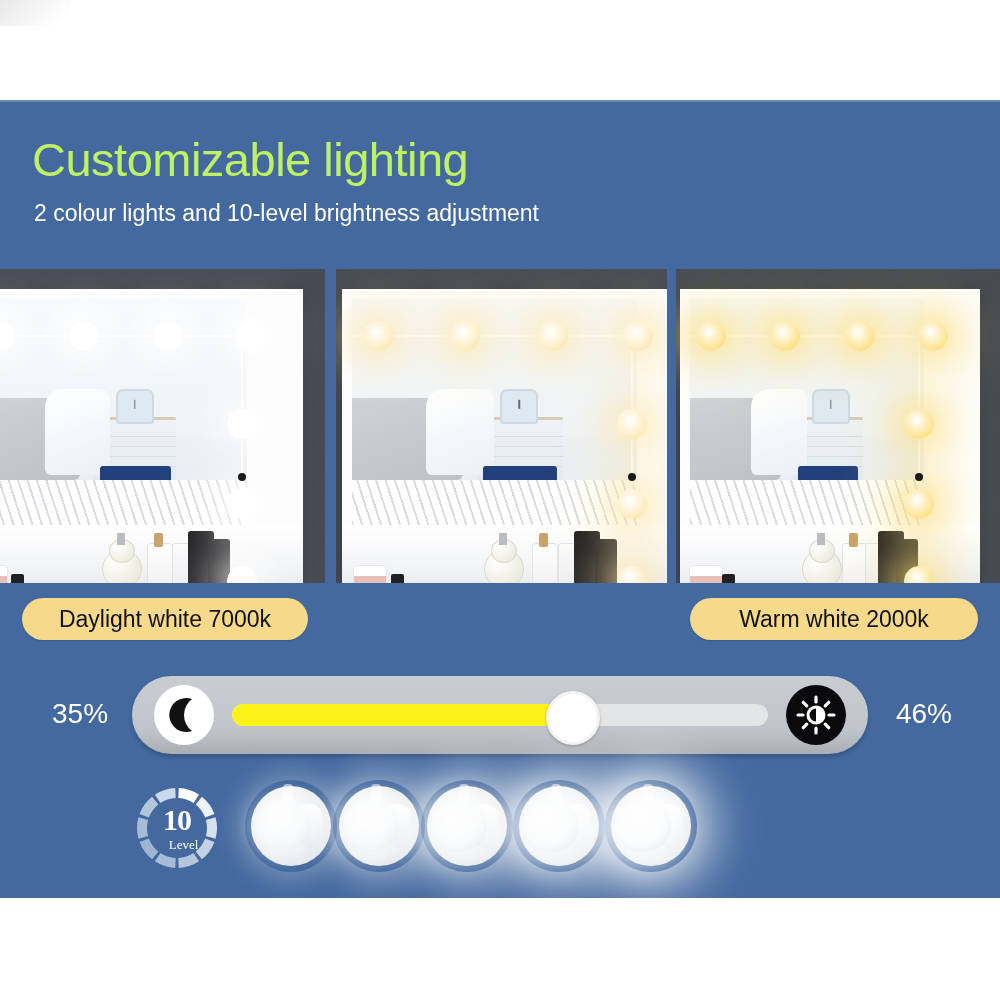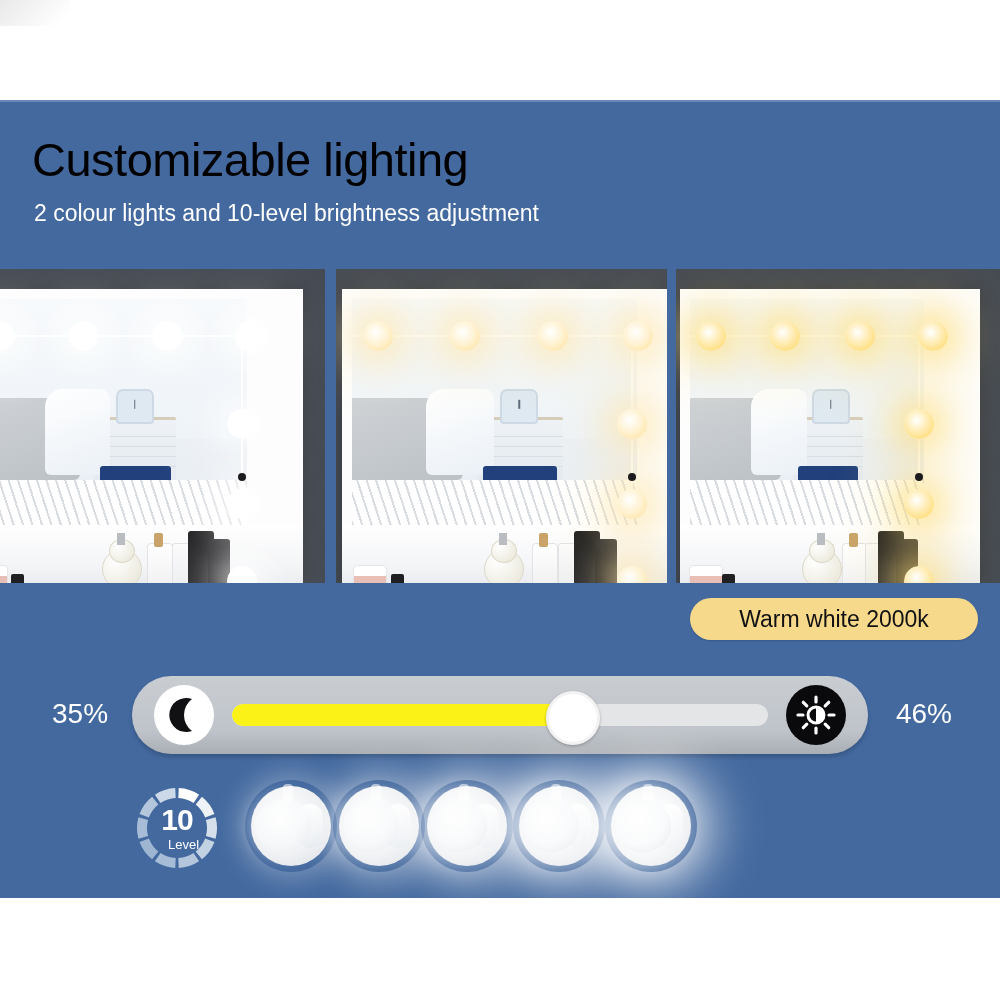--- a/index.html
+++ b/index.html
@@ -24,21 +24,21 @@
     background:#43699f;
   }
   .panel-topline{
     position:absolute;left:0;top:0;width:100%;height:2px;
     background:#7d9ac4;opacity:.65;
   }
 
   
   .heading-wrap{position:absolute;left:32px;top:36px;width:900px;}
   .headline{
-    color:#000000;
+    color:#bef264;
     font-size:47px;
     line-height:1.0;
     font-weight:normal;
     letter-spacing:-0.5px;
     margin:0;
     white-space:nowrap;
   }
   .subhead{
     color:#ffffff;
     font-size:23px;
@@ -190,21 +190,21 @@
   }
   .track-fill{position:absolute;left:0;top:0;bottom:0;background:#fbf318;border-radius:11px;}
   .thumb{
     position:absolute;top:15px;width:48px;height:48px;border-radius:50%;
     background:#ffffff;border:3px solid #f2f2f3;
     box-shadow:0 1px 3px rgba(0,0,0,.28);
   }
 
   
   .levelrow{position:absolute;left:0;top:680px;width:1000px;height:100px;}
-  .level-badge{position:absolute;left:133px;top:4px;width:88px;height:88px;}
+  .level-badge{position:absolute;left:133px;top:4px;width:88px;height:88px;font-family:Liberation Serif, serif;}
   .level-badge .txt{
     position:absolute;inset:0;display:flex;flex-direction:column;
     align-items:center;justify-content:center;color:#ffffff;line-height:1;
   }
   .level-badge .num{font-size:30px;font-weight:bold;letter-spacing:-1px;}
   .level-badge .lab{font-size:13px;margin-top:3px;margin-left:13px;}
 
   .lamp{position:absolute;top:0;width:92px;height:92px;}
   .lamp .halo{position:absolute;inset:0;border-radius:50%;}
   .lamp .plate{
@@ -359,20 +359,23 @@
               <div class="bulb" style="left: 224px; top: 120px; width: 30px; height: 30px; background: radial-gradient(circle at 42% 38%, rgb(255, 255, 255) 0%, rgb(255, 233, 168) 52%, rgb(255, 223, 126) 78%, rgba(255, 255, 255, 0) 100%); box-shadow: rgba(255, 223, 126, 0.667) 0px 0px 31.5px 11.25px, rgba(255, 223, 126, 0.333) 0px 0px 60px 21px;"></div>
               <div class="bulb" style="left: 224px; top: 200px; width: 30px; height: 30px; background: radial-gradient(circle at 42% 38%, rgb(255, 255, 255) 0%, rgb(255, 233, 168) 52%, rgb(255, 223, 126) 78%, rgba(255, 255, 255, 0) 100%); box-shadow: rgba(255, 223, 126, 0.667) 0px 0px 31.5px 11.25px, rgba(255, 223, 126, 0.333) 0px 0px 60px 21px;"></div>
               <div class="bulb" style="left: 224px; top: 277px; width: 30px; height: 30px; background: radial-gradient(circle at 42% 38%, rgb(255, 255, 255) 0%, rgb(255, 233, 168) 52%, rgb(255, 223, 126) 78%, rgba(255, 255, 255, 0) 100%); box-shadow: rgba(255, 223, 126, 0.667) 0px 0px 31.5px 11.25px, rgba(255, 223, 126, 0.333) 0px 0px 60px 21px;"></div>
               <div class="plug" style="left: 235px; top: 184px;"></div>
             </div>
         </div>
       </div>
     </div>
 
     <div class="pills">
+      <div class="pill p1">
+        <span>Daylight white 7000k</span>
+      </div>
       <div class="pill p3">
         <span>Warm white 2000k</span>
       </div>
     </div>
 
     <div class="sliderrow">
       <div class="pct left">35%</div>
       <div class="pct right">46%</div>
 
       <div class="slider-shell">

